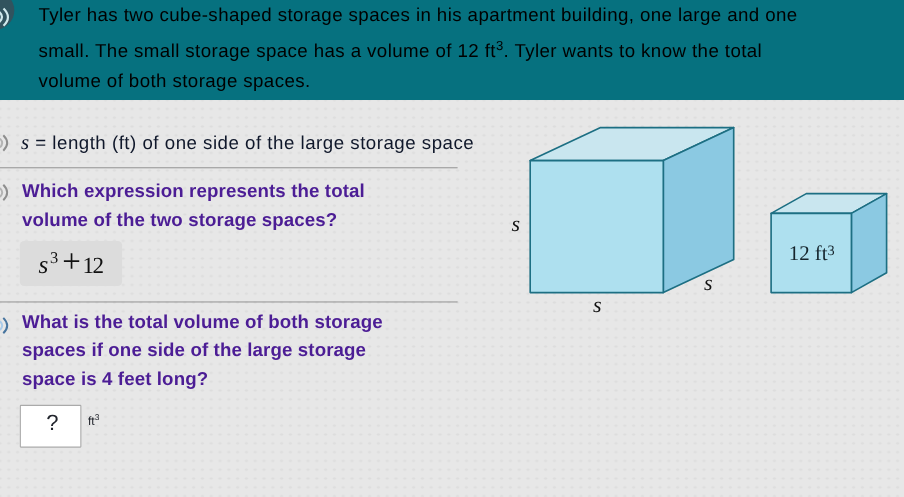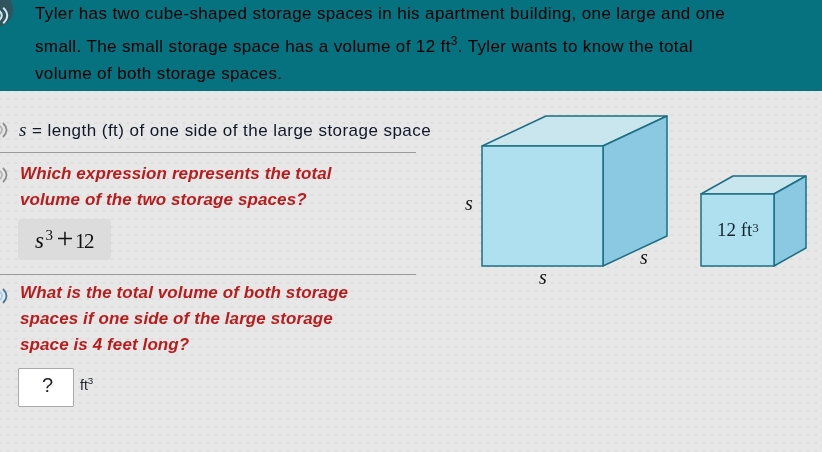--- a/index.html
+++ b/index.html
@@ -5,26 +5,26 @@
   html,body{margin:0;padding:0;}
   body{width:822px;height:452px;overflow:hidden;font-family:"Liberation Sans",sans-serif;position:relative;background:#e7e7e7;}
   .header{position:absolute;left:0;top:0;width:822px;height:91px;background:#06717f;}
   .header .htext{position:absolute;left:35px;top:0px;font-size:17px;line-height:27.5px;color:#000000;letter-spacing:0.37px;}
   .content{position:absolute;left:0;top:91px;width:822px;height:361px;
     background-color:#e7e7e7;
     background-image:radial-gradient(ellipse 1.9px 1.2px, #dddddd 60%, rgba(0,0,0,0) 100%);
     background-size:8px 8px;background-position:4px 4px;}
   .row1{position:absolute;left:19px;top:119px;font-size:17px;letter-spacing:0.45px;color:#0f172a;}
   .divider{position:absolute;left:0;width:416px;height:0;border-top:1px solid #9a9a9a;}
-  .q{position:absolute;left:20px;font-weight:bold;font-size:17px;letter-spacing:0.1px;line-height:26px;color:#b91c1c;font-style:italic;}
+  .q{position:absolute;left:20px;font-weight:bold;font-size:17px;letter-spacing:0.1px;line-height:26px;color:#4c1d95;}
   .mathbox{position:absolute;left:18px;top:219px;width:93px;height:41px;background:#dcdcdc;border-radius:4px;}
   .mathbox .g{position:absolute;font-family:"Liberation Serif",serif;color:#111;line-height:1;}
   .inputbox{position:absolute;left:18px;top:368px;width:56px;height:39px;background:#fff;border:1px solid #aaaaaa;border-radius:1px;box-sizing:border-box;}
   .inputbox span{position:absolute;left:3px;right:0;top:5px;text-align:center;font-size:20px;color:#21242c;}
-  .ftlabel{position:absolute;left:80px;top:374.5px;font-size:14px;color:#21242c;}
+  .ftlabel{position:absolute;left:80px;top:374.5px;font-size:11px;color:#21242c;}
   sup{font-size:70%;}
   .ser{font-family:"Liberation Serif",serif;}
   .it{font-style:italic;}
 </style>
 </head>
 <body>
 
 <div class="header">
 
   <svg style="position:absolute;left:0;top:0;" width="40" height="40" viewBox="0 0 40 40">

